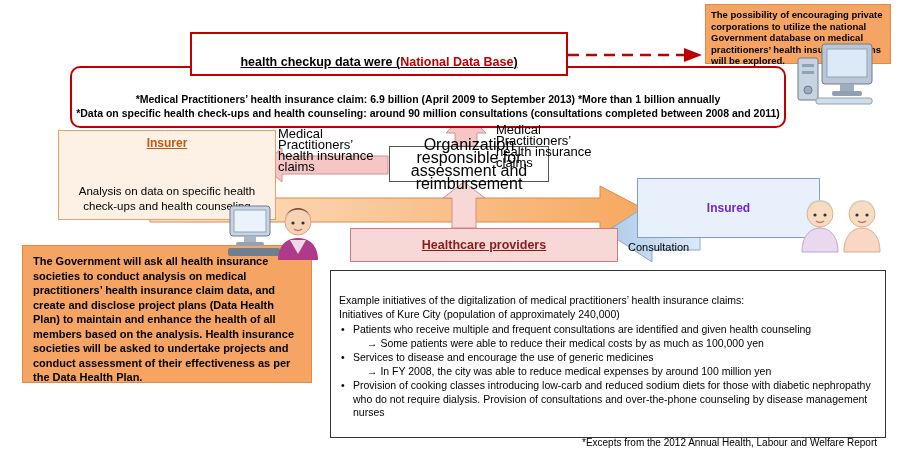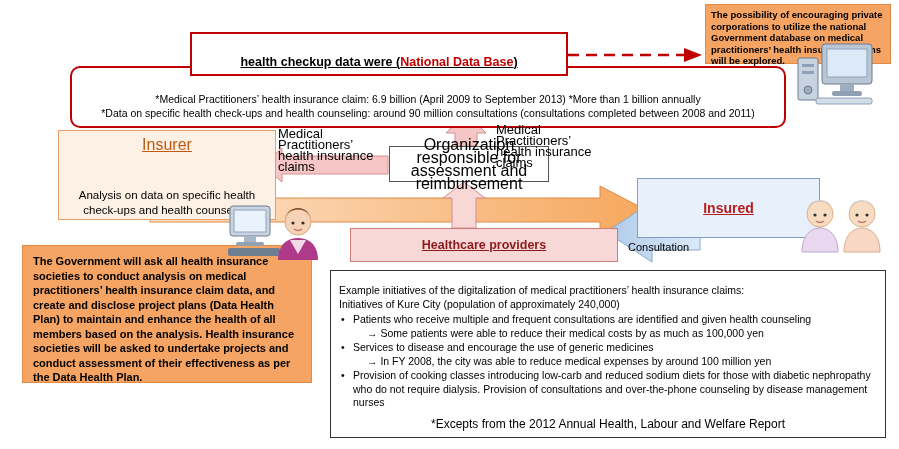--- a/index.html
+++ b/index.html
@@ -32,20 +32,21 @@
   #stats-box {
     left:70px; top:66px; width:716px; height:62px;
     border:2px solid #c00000; border-radius:10px;
     background:#ffffff;
     z-index:5;
     display:flex; align-items:flex-end; justify-content:center;
   }
   #stats-box .inner {
     text-align:center; font-size:10.5px; line-height:14px; color:#000;
     padding-bottom:6px;
+    font-weight:bold;
   }
 
   
   #govt-note {
     left:705px; top:4px; width:186px; height:60px;
     background:#f5a463; border:1px solid #e08a45;
     padding:4px 5px;
     font-size:9.5px; font-weight:bold; color:#000; line-height:11.5px;
     z-index:7;
   }
@@ -53,21 +54,21 @@
   
   #dashed-arrow { left:566px; top:46px; width:140px; height:18px; z-index:6; }
 
   
   #insurer-box {
     left:58px; top:130px; width:218px; height:90px;
     border:1px solid #e8a06a; background:#fdf0e4;
     z-index:4;
   }
   #insurer-box .head {
-    text-align:center; font-weight:normal; font-size:16px; color:#c05a12;
+    text-align:center; font-weight:bold; font-size:12px; color:#c05a12;
     text-decoration:underline; padding-top:5px;
   }
   #insurer-box .body {
     text-align:center; font-size:11.5px; color:#000; line-height:15px;
     padding:6px 8px 0 8px;
     margin-top:28px;
   }
 
   
   #org-box {
@@ -79,21 +80,21 @@
   }
 
   
   #insured-box {
     left:637px; top:178px; width:183px; height:60px;
     border:1px solid #7f9fc9; background:#e8f0fb;
     z-index:4;
     display:flex; align-items:center; justify-content:center;
   }
   #insured-box .t {
-    font-weight:bold; font-size:14px; color:#b91c1c; text-decoration:underline;
+    font-weight:bold; font-size:12px; color:#6d28d9; 
   }
 
   
   #providers-box {
     left:350px; top:228px; width:268px; height:34px;
     border:1px solid #d07a7a; background:#f8d7d7;
     display:flex; align-items:center; justify-content:center;
     z-index:6;
   }
   #providers-box .t {
@@ -106,30 +107,30 @@
     background:#f5a463; border:1px solid #e08a45;
     padding:8px 10px;
     font-size:11px; font-weight:bold; color:#000; line-height:14.5px;
     z-index:7;
   }
 
   
   #example-box {
     left:330px; top:270px; width:556px; height:168px;
     border:1px solid #333; background:#ffffff;
-    padding:13px 8px 0 8px;
+    padding:23px 8px 0 8px;
     font-size:10.5px; color:#000; line-height:13.5px;
     z-index:6;
   }
   #example-box .l1 { }
   #example-box ul { list-style:none; margin:2px 0 0 0; padding:0; }
   #example-box li { position:relative; padding-left:14px; margin-bottom:1px; }
   #example-box li .bullet { position:absolute; left:2px; top:0; }
   #example-box .sub { padding-left:14px; }
-  #example-box .src { text-align:center; font-size:12px; margin-top:8px; }
+  #example-box .src { text-align:right; font-size:10px; margin-top:16px; }
 
   
   .lbl { font-size:13px; color:#000; line-height:11px; }
   #lbl-claims-left { left:278px; top:128px; width:110px; z-index:7; }
   #lbl-claims-right { left:496px; top:124px; width:104px; z-index:7; }
   #lbl-consult { left:628px; top:242px; width:100px; font-size:11px; z-index:7; }
 
   
   .svglayer { left:0; top:0; width:899px; height:449px; }
 

